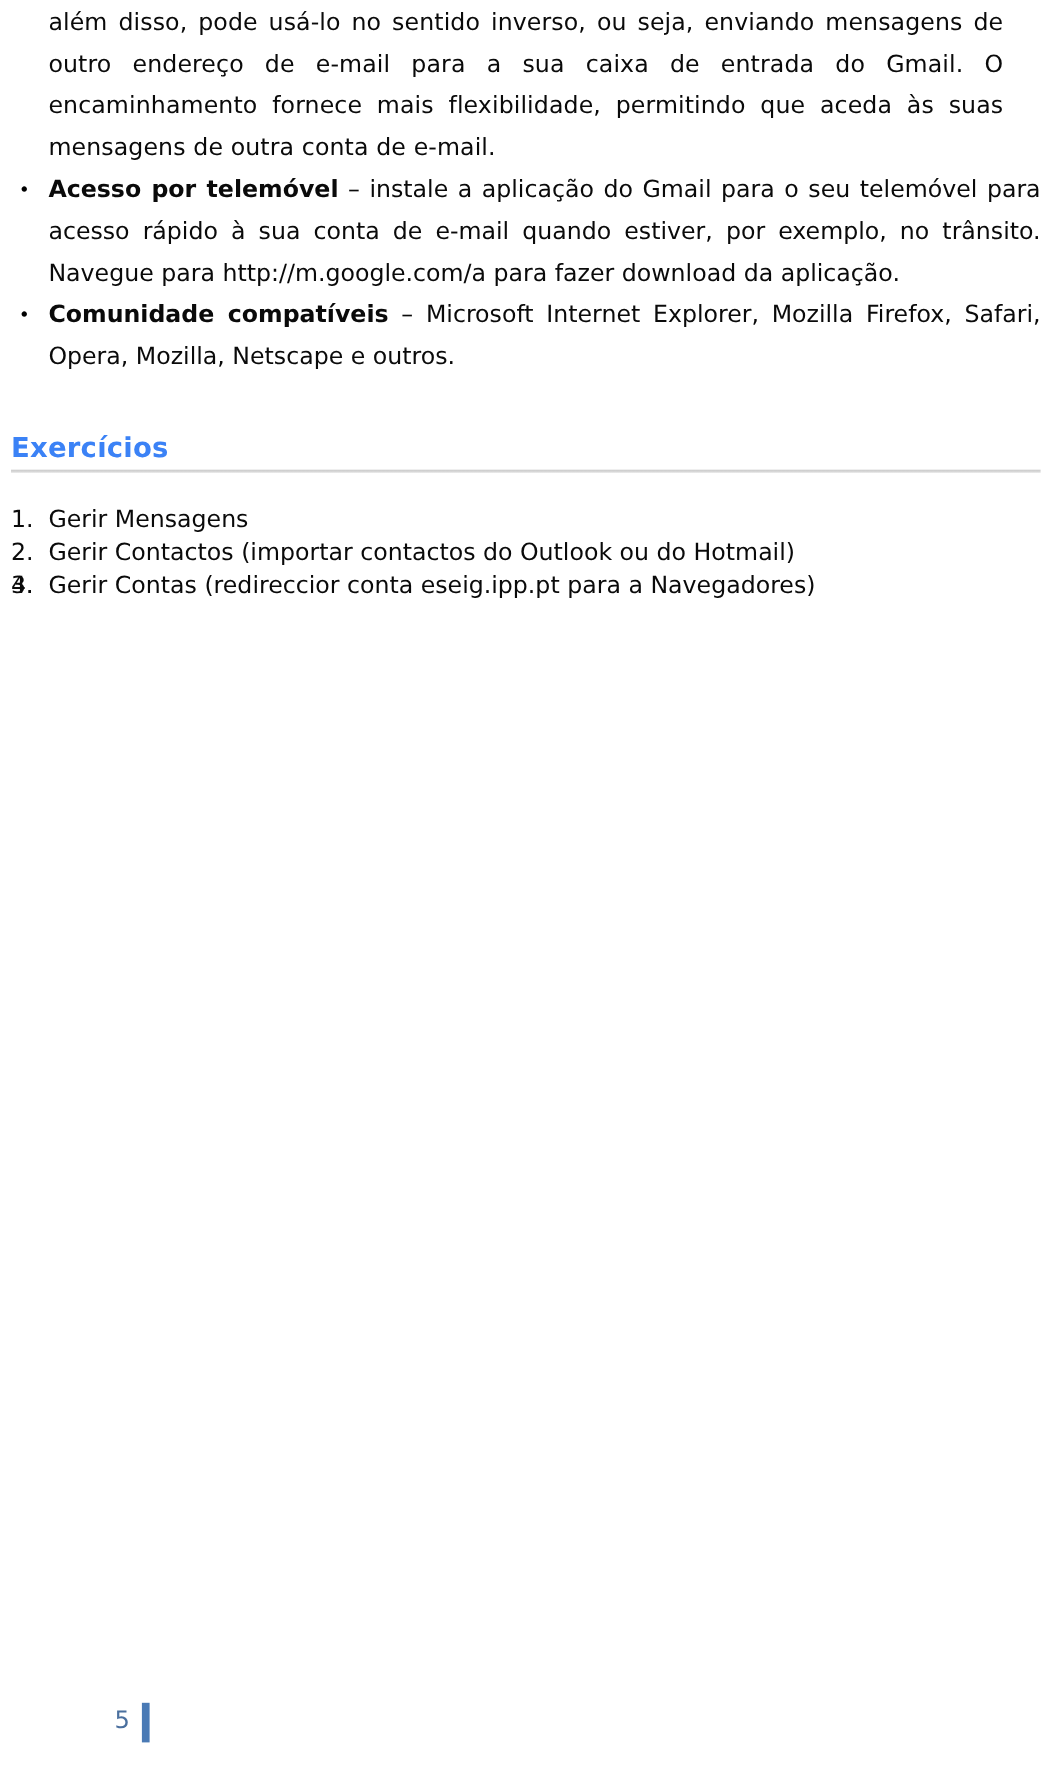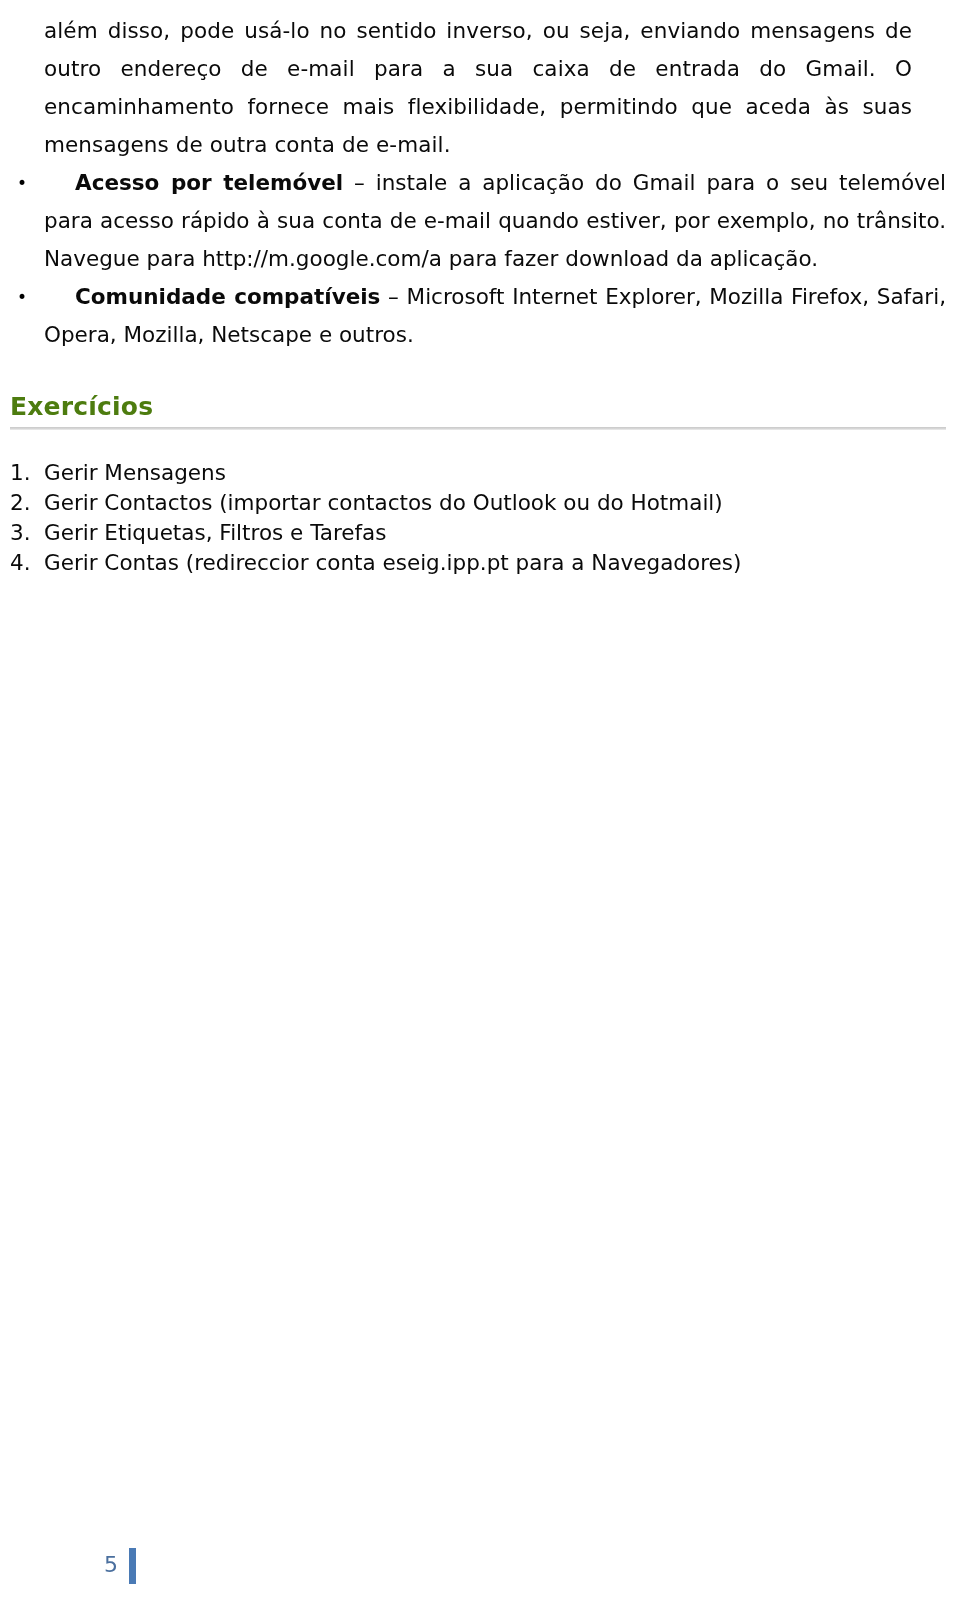--- a/index.html
+++ b/index.html
@@ -40,21 +40,21 @@
     box-sizing: border-box;
     font-size: 21.5px;
     line-height: 38px;
     text-align: justify;
     text-justify: inter-word;
     color: #0a0a0a;
     letter-spacing: 0.1px;
   }
 
   .para.cont {
-    padding-top: 12px;
+    padding-top: 2px;
   }
 
   
 
   
   .bullet-list {
     margin: 0;
     padding: 0;
     list-style: none;
   }
@@ -73,36 +73,35 @@
     position: absolute;
     left: 7px;
     top: 0;
     width: 14px;
     line-height: 38px;
     font-size: 17px;
     color: #000;
   }
   .bullet-item .lead {
     font-weight: bold;
-    margin-left: 31px;
   }
 
   
   .heading-block {
     position: absolute;
     left: 10px;
     top: 392px;
     width: 936px;
   }
   .heading {
     margin: 0;
     font-size: 25px;
     line-height: 30px;
     font-weight: bold;
-    color: #4d7c0f;
+    color: #3b82f6;
     letter-spacing: 0.2px;
   }
   .heading-rule {
     margin-top: 5px;
     width: 936px;
     height: 3px;
     background: linear-gradient(to bottom, #c9c9c9 0%, #d8d8d8 60%, #efefef 100%);
   }
 
   
@@ -193,21 +192,21 @@
 
       <li class="num-item">
         <span class="num-marker">1.</span><span>Gerir Mensagens</span>
       </li>
 
       <li class="num-item">
         <span class="num-marker">2.</span><span>Gerir Contactos (importar contactos do Outlook ou do Hotmail)</span>
       </li>
 
       <li class="num-item">
-        <span class="num-marker">3.</span><span>Gerir Etiquetas, Filtros e Tarefas</span>
+        <span class="num-marker">3.</span>
       </li>
 
       <li class="num-item">
         <span class="num-marker">4.</span><span>Gerir Contas (redireccior conta eseig.ipp.pt para a Navegadores)</span>
       </li>
 
     </ol>
   </div>
 
   <div class="footer">

